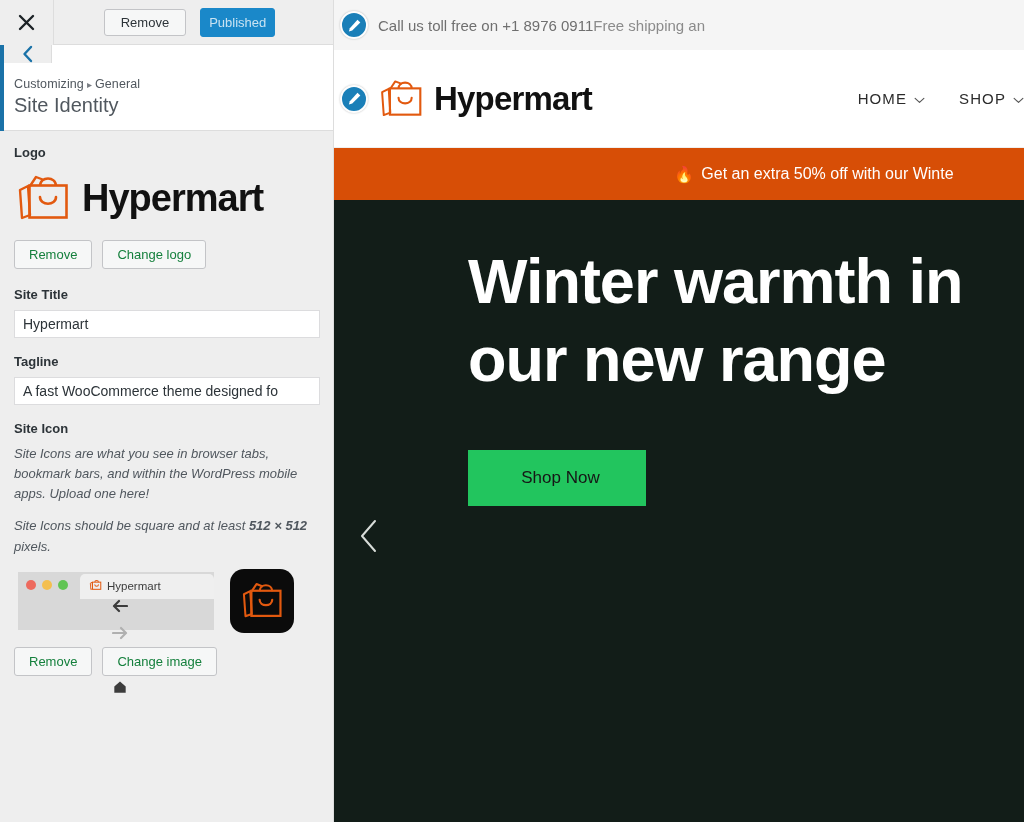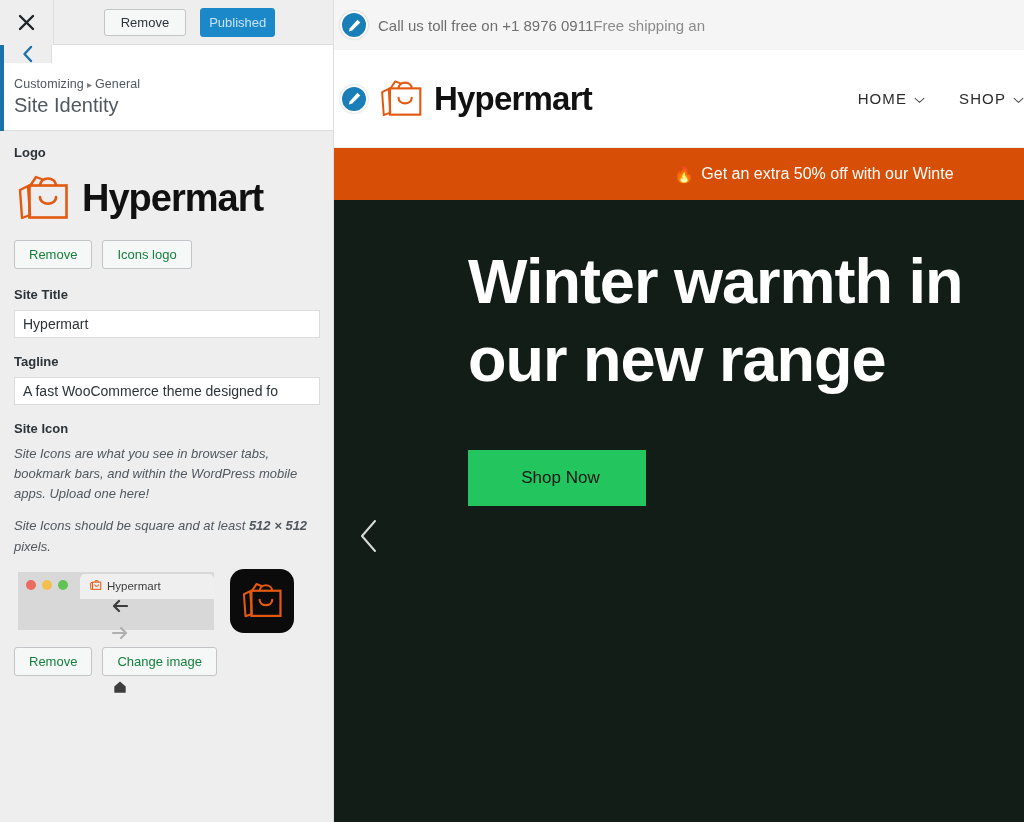--- a/index.html
+++ b/index.html
@@ -221,21 +221,21 @@
             <path d="M26 18 C26 8, 42 8, 42 18" fill="none" stroke="#e2590f" stroke-width="2.6"></path>
             <path d="M16 18 L22 9 L30 12" fill="none" stroke="#e2590f" stroke-width="2.4" stroke-linejoin="round"></path>
             <path d="M26 29 C26 38, 42 38, 42 29" fill="none" stroke="#e2590f" stroke-width="2.6" stroke-linecap="round"></path>
           </svg>
         </span>
         <span class="logo-wordmark">Hypermart</span>
       </div>
 
       <div class="btn-row">
         <button class="btn-sec">Remove</button>
-        <button class="btn-sec">Icons logo</button>
+        <button class="btn-sec">Change logo</button>
       </div>
 
       <div class="cz-label">Site Title</div>
       <input class="txt-input" type="text" value="Hypermart" style="">
 
       <div class="cz-label">Tagline</div>
       <input class="txt-input" type="text" value="A fast WooCommerce theme designed fo" style="">
 
       <div class="cz-label">Site Icon</div>
 

